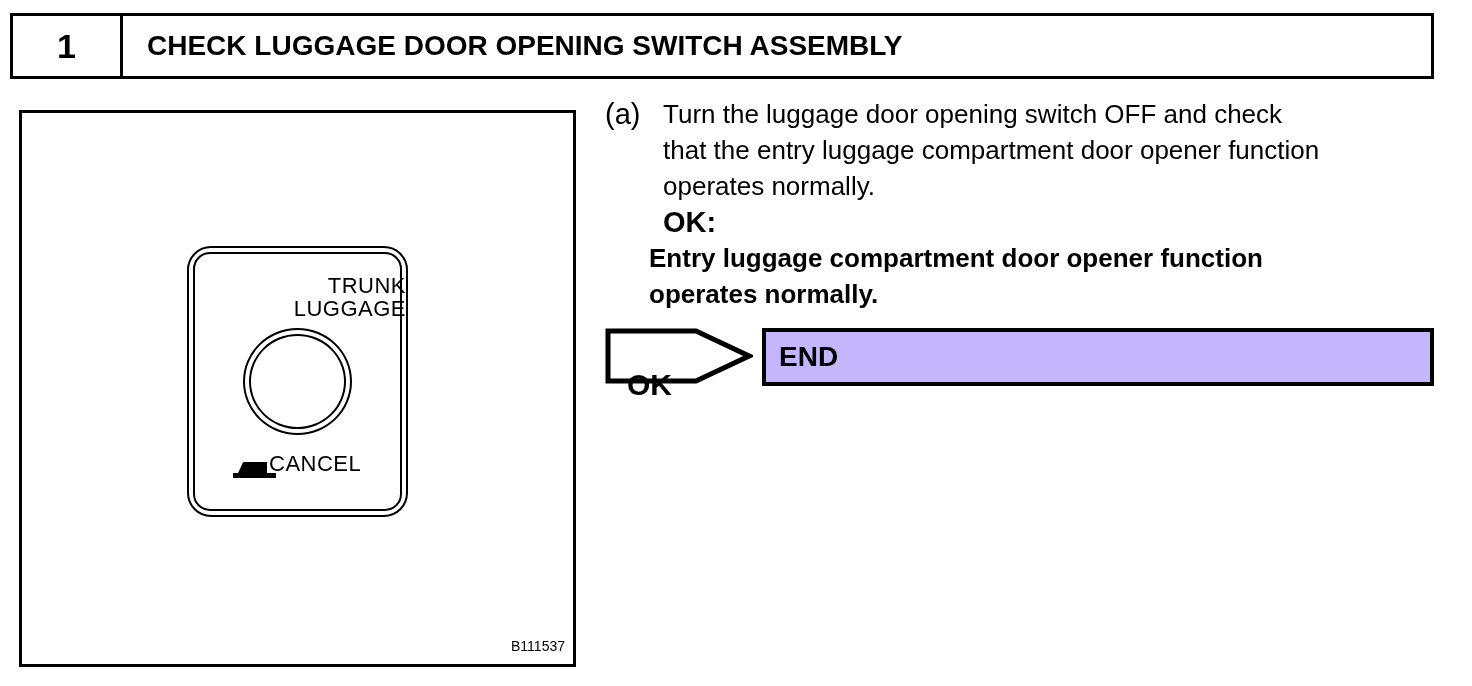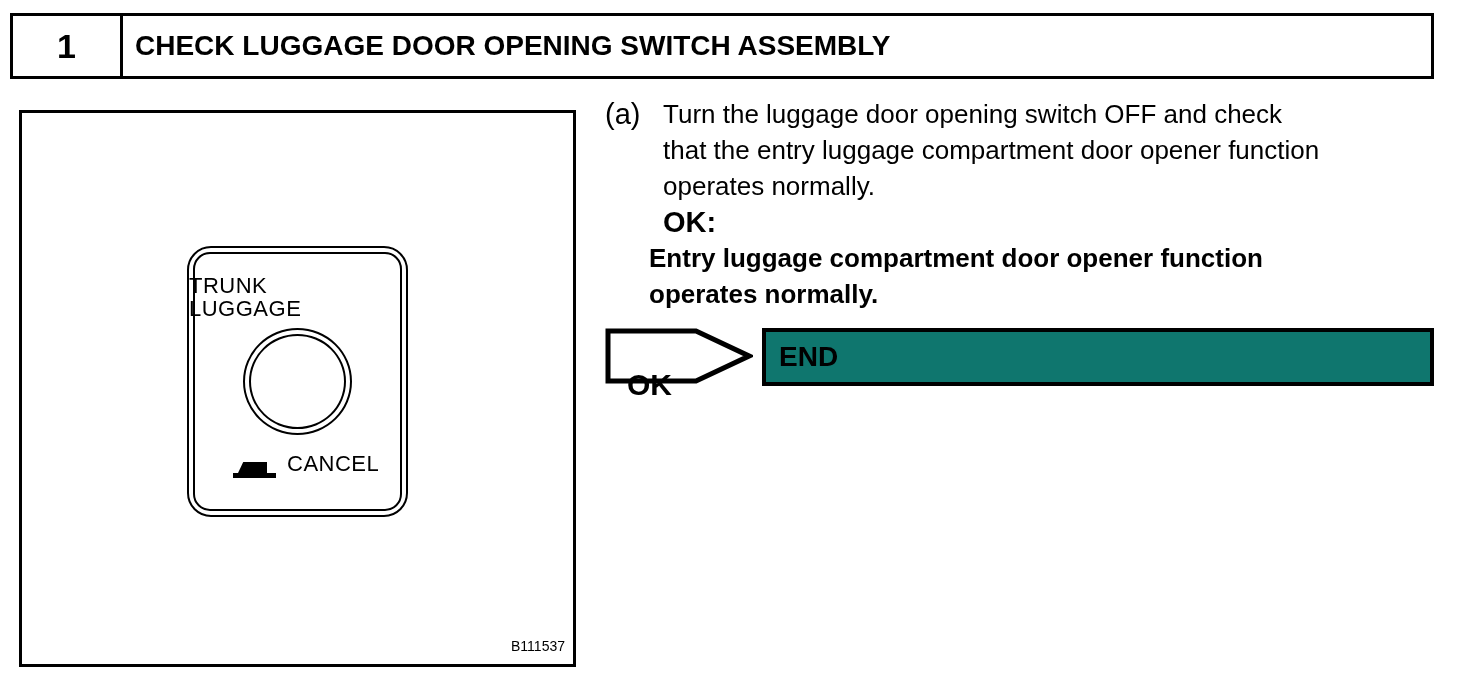--- a/index.html
+++ b/index.html
@@ -26,21 +26,21 @@
   }
   .step-num-cell {
     width: 110px;
     border-right: 3px solid #000;
     display: flex; align-items: center; justify-content: center;
     font-size: 34px; font-weight: bold;
   }
   .step-title-cell {
     flex: 1;
     display: flex; align-items: center;
-    padding-left: 12px;
+    padding-left: 24px;
     font-size: 28px; font-weight: bold;
     letter-spacing: 0px;
     white-space: nowrap;
   }
 
   
   .figure-panel {
     position: absolute;
     left: 19px; top: 110px;
     width: 557px; height: 557px;
@@ -56,21 +56,21 @@
   }
   .switch-inner {
     position: absolute;
     inset: 4px;
     border: 2px solid #000;
     border-radius: 17px;
   }
   .switch-label {
     position: absolute;
     left: 0; top: 26px; width: 100%;
-    text-align: left;
+    text-align: right;
     font-size: 22px; line-height: 23px;
     letter-spacing: 0.5px;
   }
   .button-outer {
     position: absolute;
     left: 54px; top: 80px;
     width: 109px; height: 107px;
     border: 2px solid #000;
     border-radius: 50%;
   }
@@ -88,21 +88,21 @@
     clip-path: polygon(18% 0, 100% 0, 100% 100%, 0 100%);
   }
   .cancel-bar {
     position: absolute;
     left: 44px; top: 225px;
     width: 43px; height: 5px;
     background: #000;
   }
   .cancel-text {
     position: absolute;
-    left: 98px; top: 204px;
+    left: 80px; top: 204px;
     font-size: 22px; line-height: 24px;
     letter-spacing: 0.5px;
     white-space: nowrap;
   }
   .figure-code {
     position: absolute;
     right: 8px; bottom: 10px;
     font-size: 14px;
   }
 
@@ -145,21 +145,21 @@
     font-size: 30px; font-weight: bold; margin-top: 30px;
   }
   .end-box {
     position: absolute;
     left: 762px; top: 328px;
     width: 672px; height: 58px;
     border: 4px solid #000;
     display: flex; align-items: center;
     padding-left: 13px;
     font-size: 28px; font-weight: bold;
-    background: #0f766e;
+    background: #c4b5fd;
   }
 </style>
 </head>
 <body>
 
 <div class="page">
 
   <div class="step-bar">
     <div class="step-num-cell">1</div>
     <div class="step-title-cell">CHECK LUGGAGE DOOR OPENING SWITCH ASSEMBLY</div>

